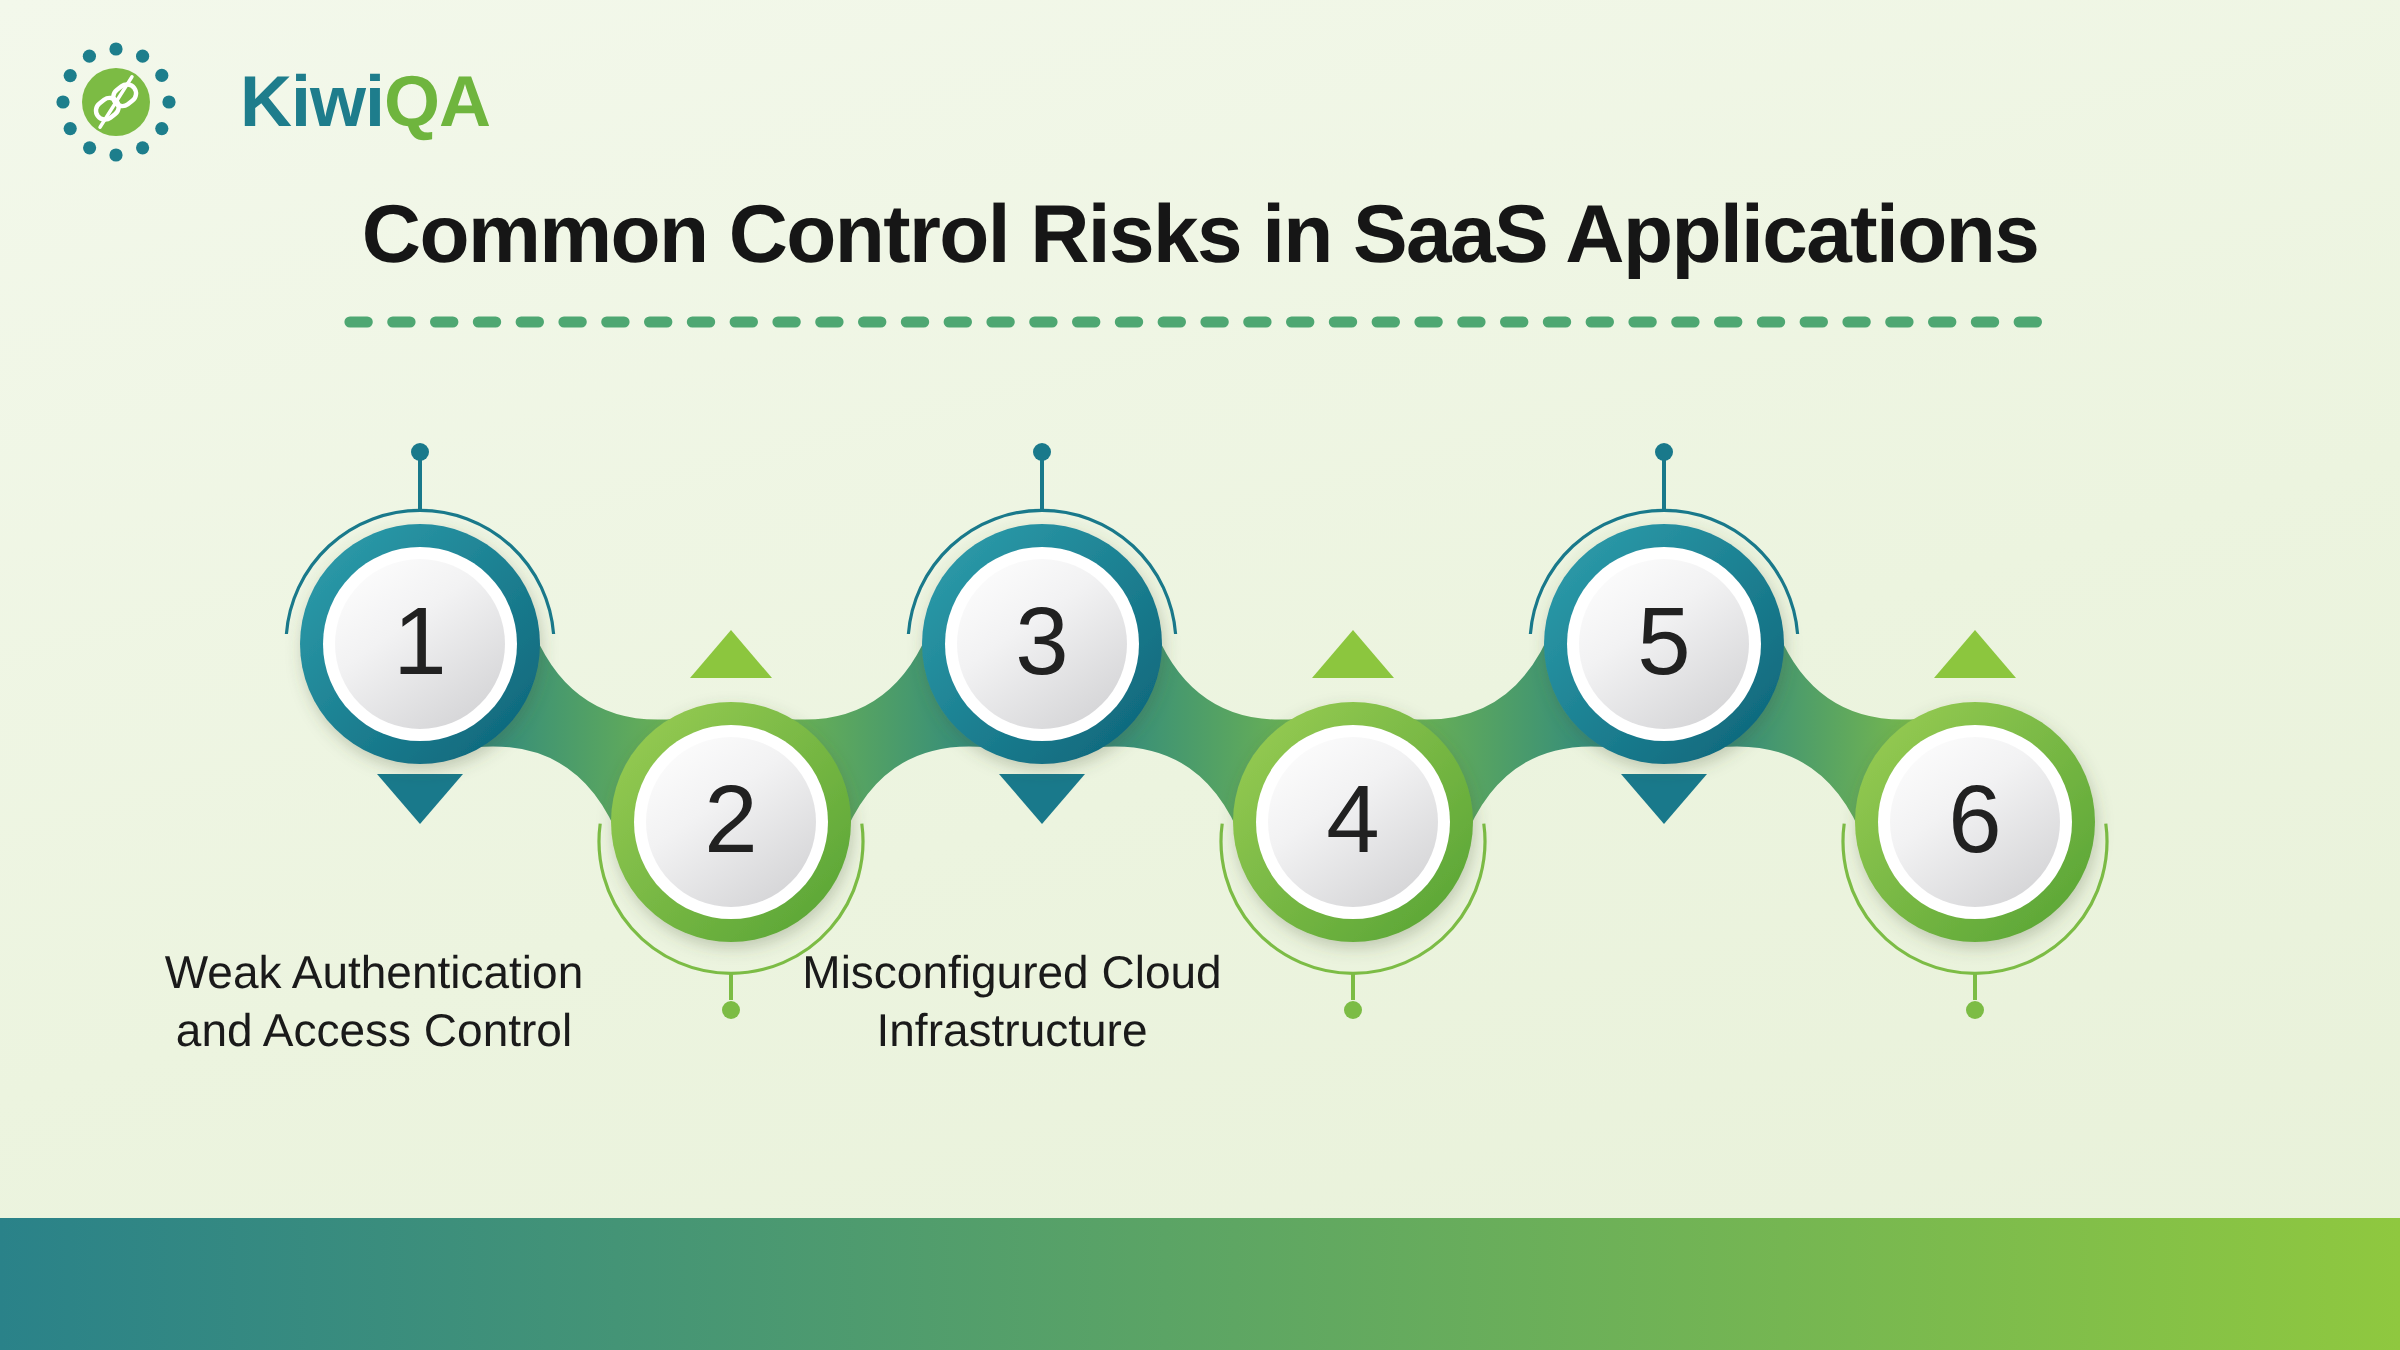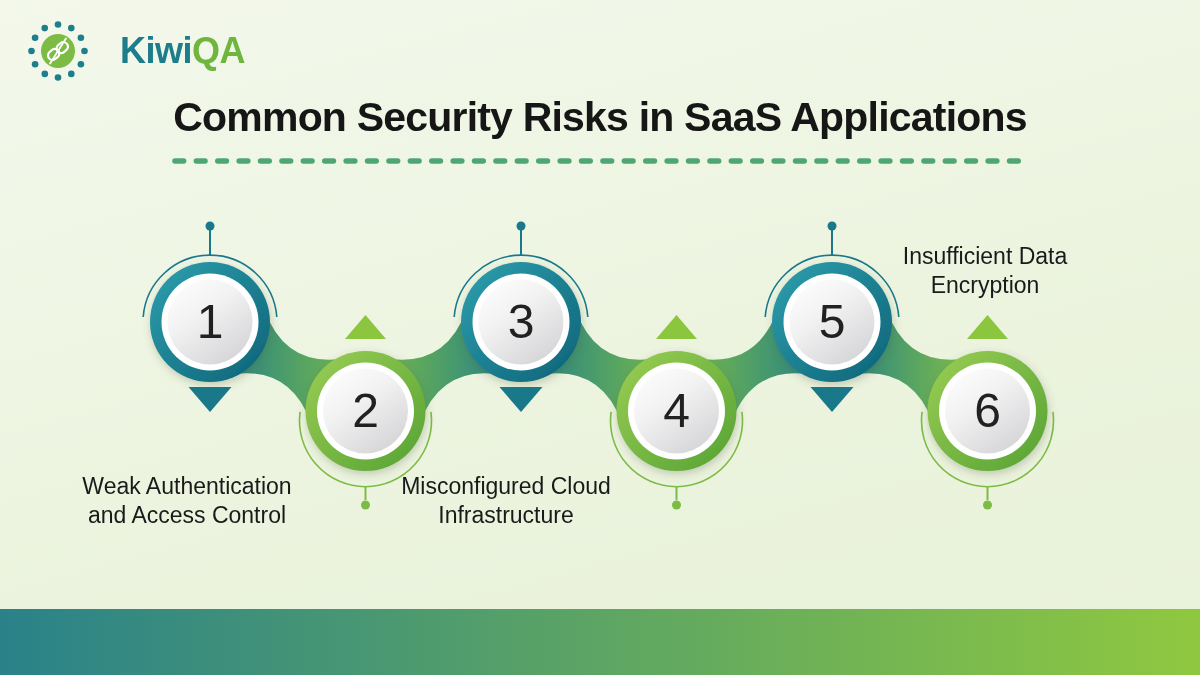--- a/index.html
+++ b/index.html
@@ -59,21 +59,21 @@
       <circle cx="34" cy="35" r="17" fill="#7CBB44"></circle>
       <g transform="translate(34,35) rotate(-38)">
         <line x1="-14" y1="5" x2="14" y2="-5" stroke="#FFFFFF" stroke-width="1.8" stroke-linecap="round"></line>
         <rect x="-11.5" y="-4.5" width="12" height="9" rx="4.5" fill="none" stroke="#FFFFFF" stroke-width="2.2"></rect>
         <rect x="-0.5" y="-4.5" width="12" height="9" rx="4.5" fill="none" stroke="#FFFFFF" stroke-width="2.2"></rect>
       </g>
     </svg>
     <div class="brand-text"><span class="brand-kiwi">Kiwi</span><span class="brand-qa">QA</span></div>
   </header>
 
-  <h1 class="title">Common Security Risks in SaaS Applications</h1>
+  <h1 class="title">Common Control Risks in SaaS Applications</h1>
   <svg class="dash-line" width="860" height="12">
     <line x1="5" y1="6" x2="855" y2="6" stroke="#4EA772" stroke-width="5.6" stroke-linecap="round" stroke-dasharray="8.6 12.8"></line>
   </svg>
 
   <svg id="diagram" width="1200" height="675" viewBox="0 0 1200 675">
     <defs>
       <linearGradient id="bandGrad" gradientUnits="userSpaceOnUse" x1="210" y1="0" x2="987.5" y2="0">
         <stop offset="0" stop-color="#1F7E8A"></stop>
         <stop offset="0.2" stop-color="#7CBD47"></stop>
         <stop offset="0.4" stop-color="#1F7E8A"></stop>
@@ -163,17 +163,15 @@
   <div class="step-number" style="left:305.5px;top:381px;">2</div>
   <div class="step-number" style="left:461px;top:292px;">3</div>
   <div class="step-number" style="left:616.5px;top:381px;">4</div>
   <div class="step-number" style="left:772px;top:292px;">5</div>
   <div class="step-number" style="left:927.5px;top:381px;">6</div>
 
   <div class="step-label" style="left:187px;top:472px;">Weak Authentication
 and Access Control</div>
   <div class="step-label" style="left:506px;top:472px;">Misconfigured Cloud
 Infrastructure</div>
-  <div class="step-label" style="left:985px;top:242px;">Insufficient Data
-Encryption</div>
 
   <div class="bottom-bar"></div>
 </div>
 
 </body></html>

